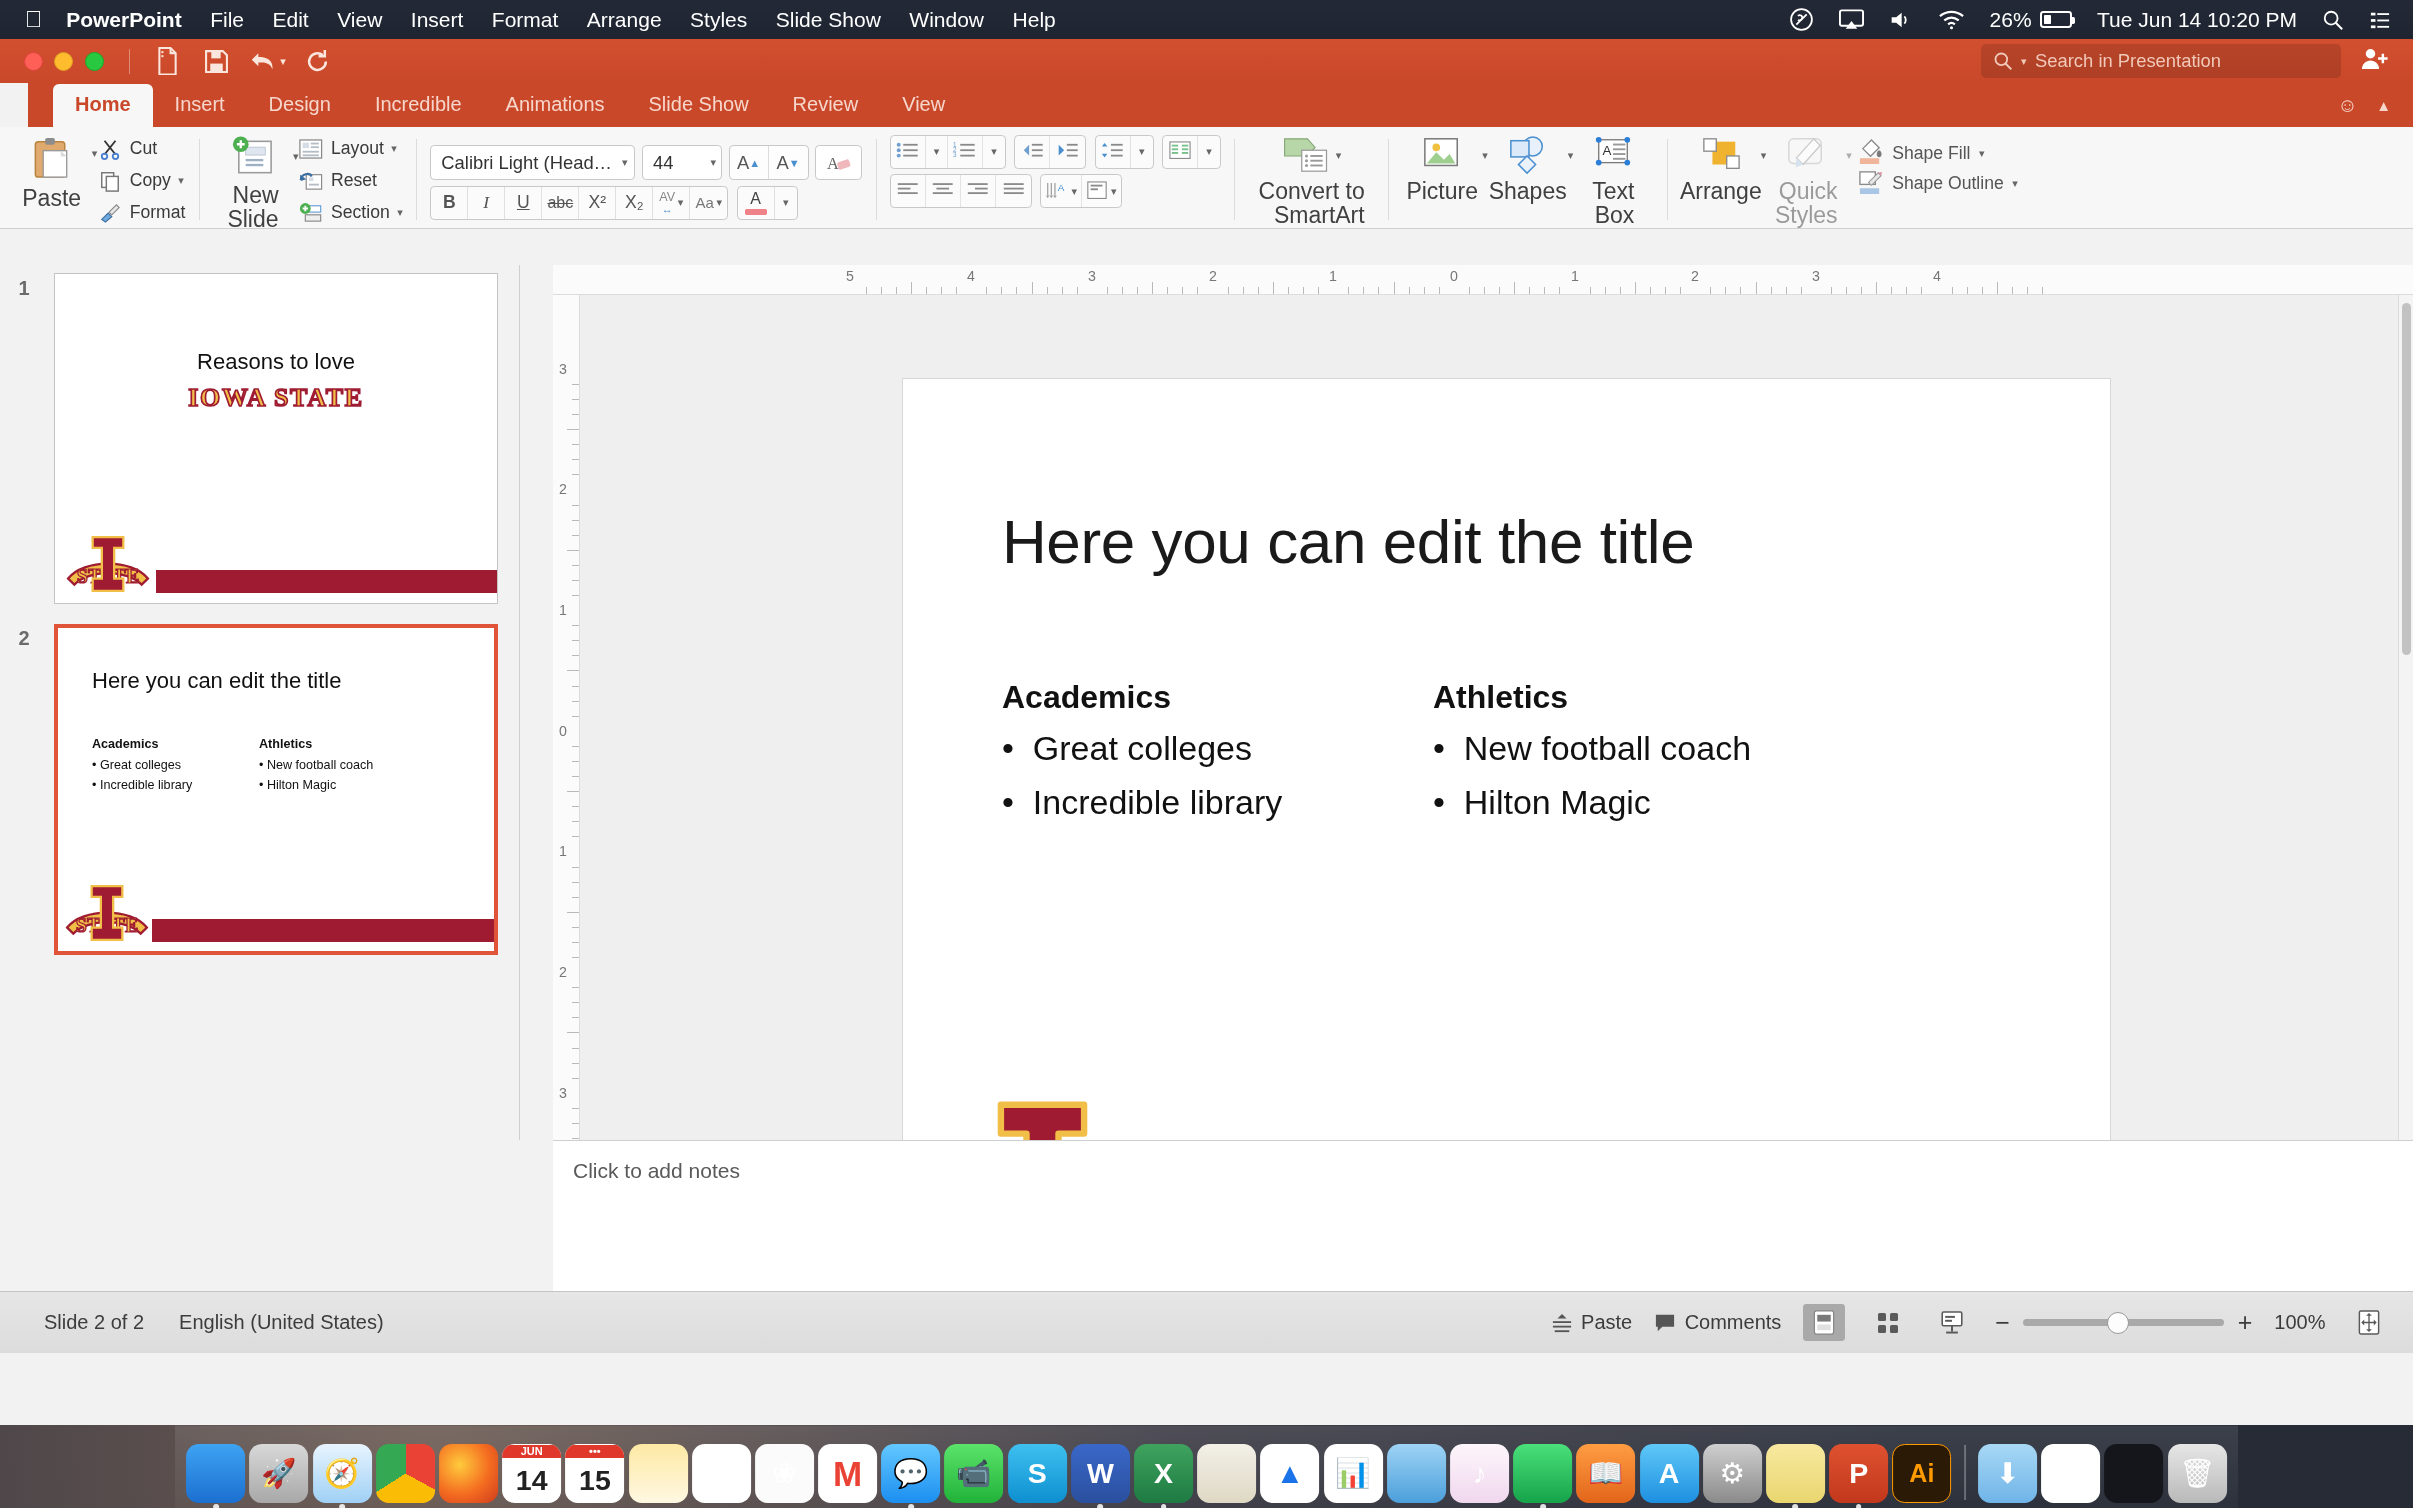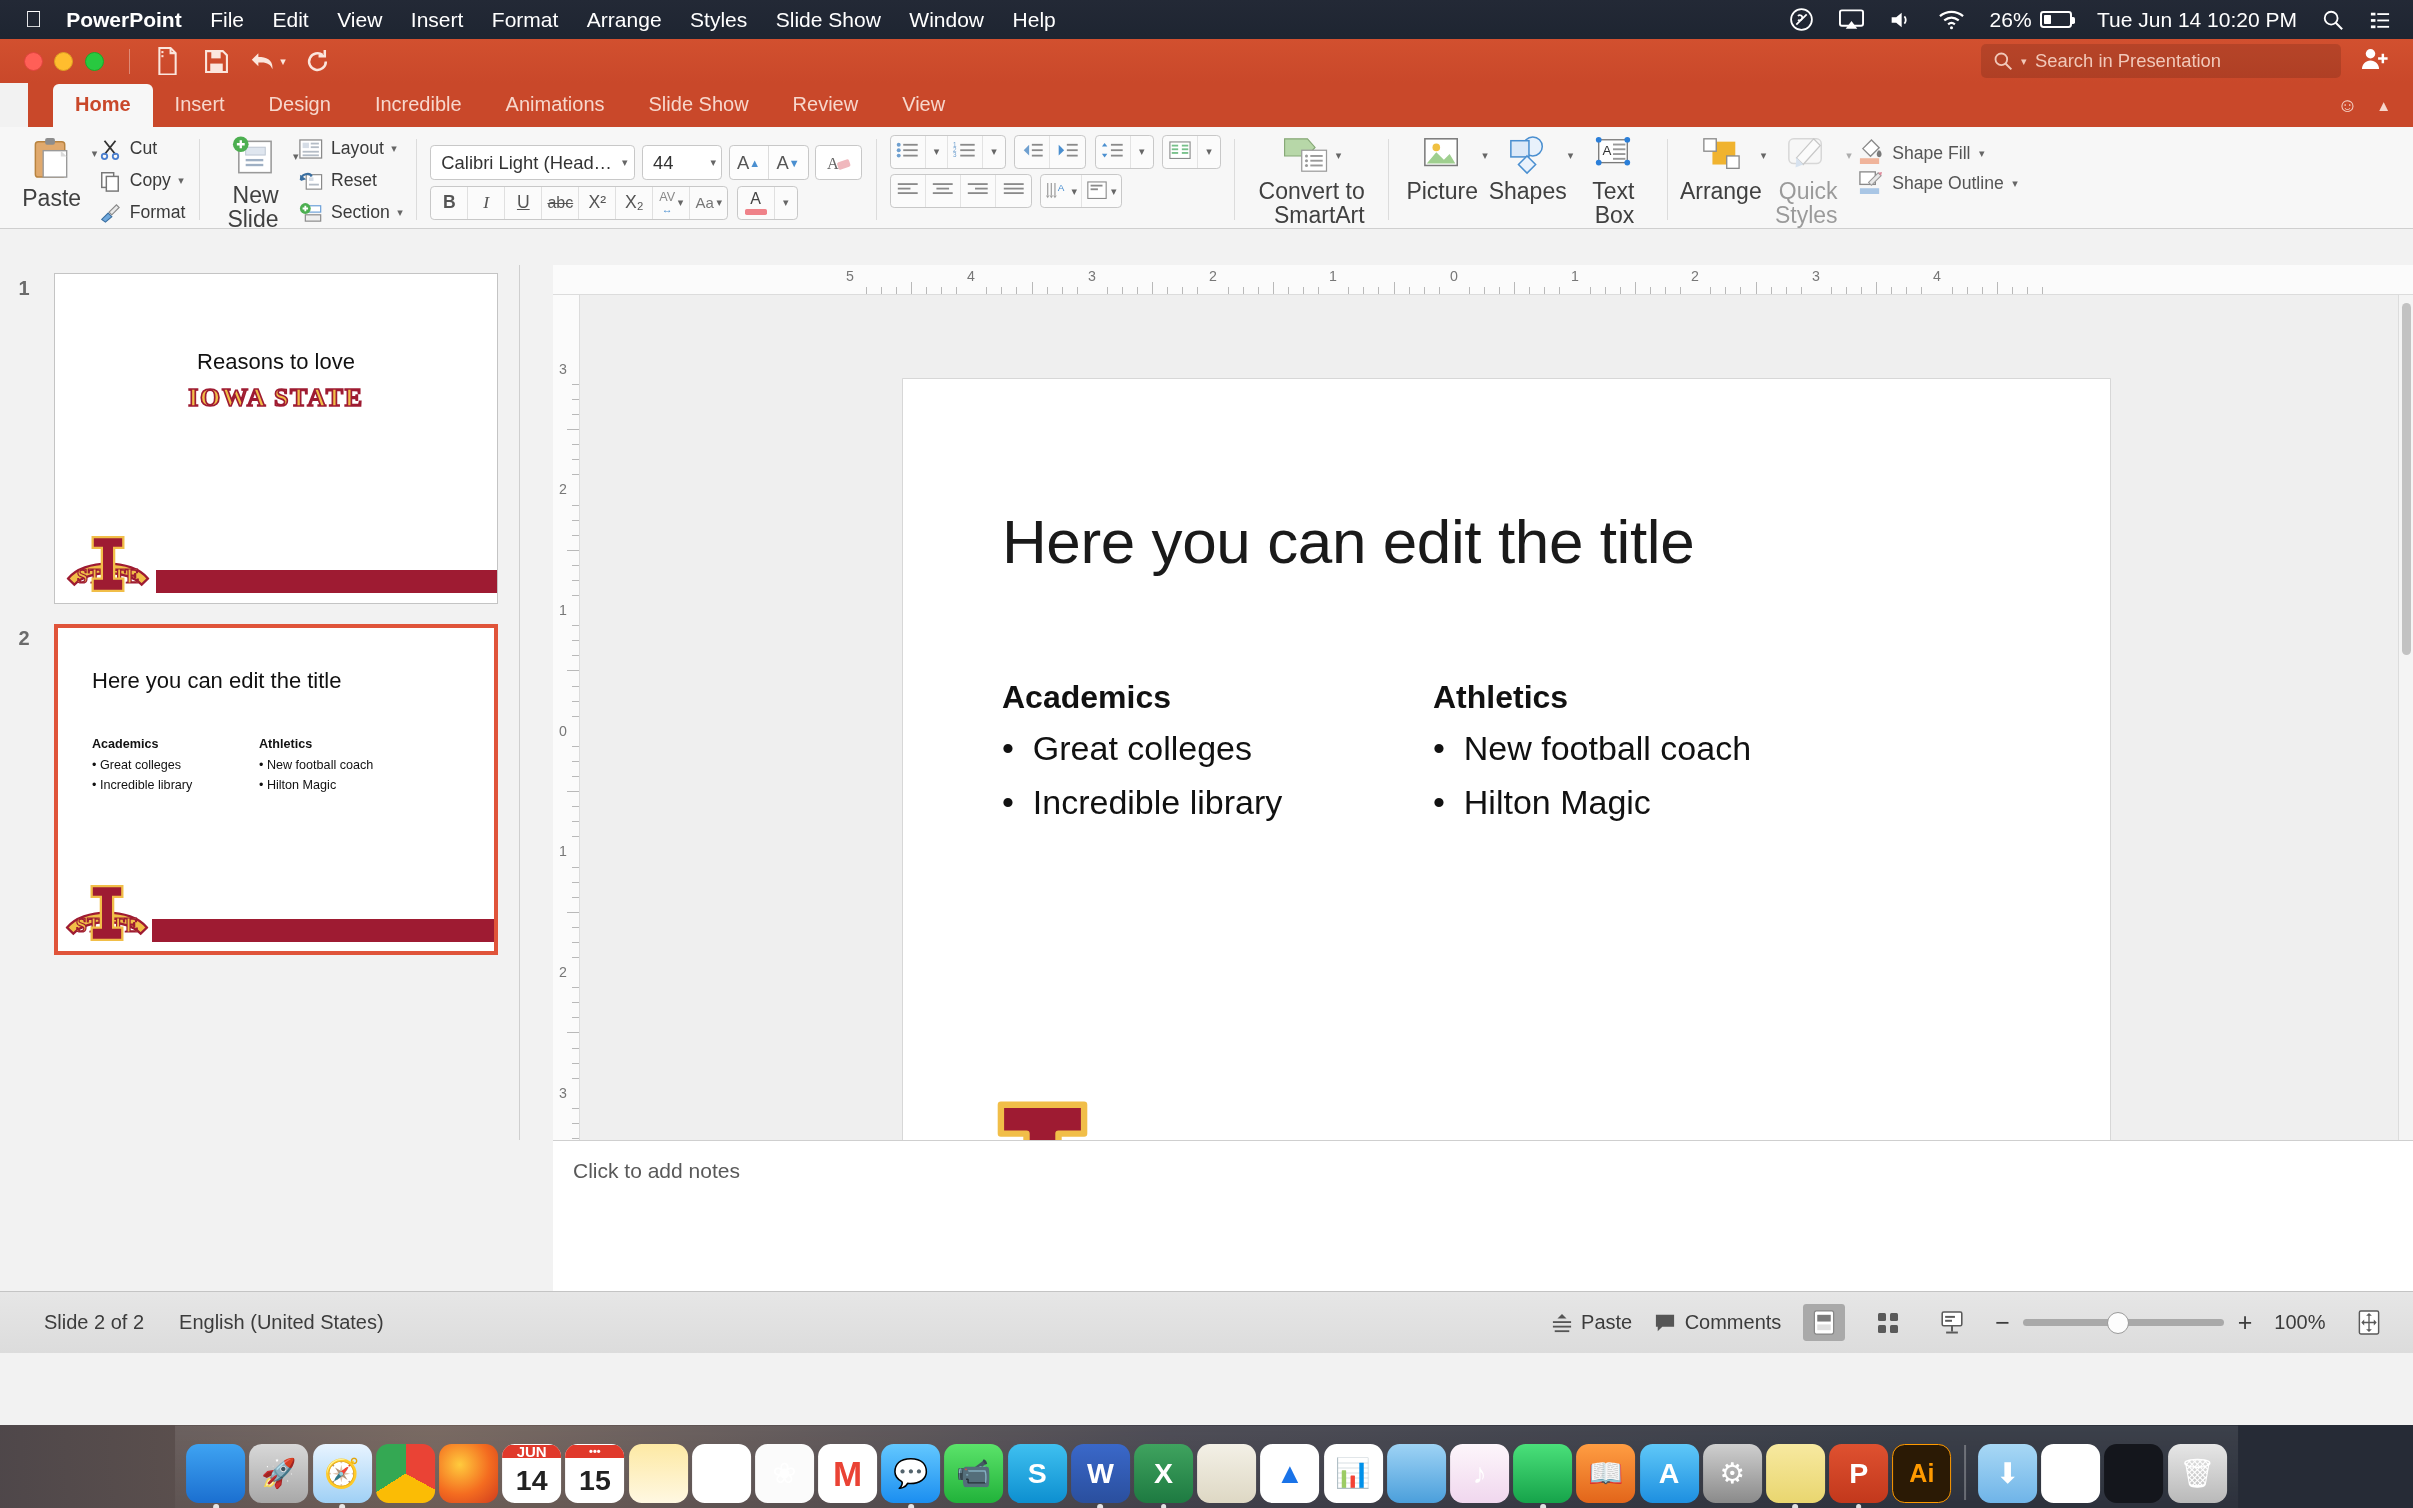--- a/index.html
+++ b/index.html
@@ -1088,21 +1088,21 @@
       <span class="ddot"></span>
     </div>
     <div class="dwrap">
       <div class="dicon" title="Chrome" style="background: conic-gradient(rgb(234, 67, 53) 0deg, rgb(234, 67, 53) 33%, rgb(251, 188, 5) 0deg, rgb(251, 188, 5) 66%, rgb(52, 168, 83) 0deg);"></div>
     </div>
     <div class="dwrap">
       <div class="dicon" title="Firefox" style="background: radial-gradient(circle at 35% 35%, rgb(255, 203, 61), rgb(244, 108, 32) 55%, rgb(207, 60, 30));"></div>
     </div>
     <div class="dwrap">
       <div class="dicon" title="JUN 14" style="background: rgb(255, 255, 255); flex-direction: column; color: rgb(51, 51, 51); font-weight: bold;">
-        <span style="background: rgb(224, 57, 43); color: rgb(255, 255, 255); font-size: 15px; width: 100%; text-align: center; line-height: 13.4px;">JUN</span>
+        <span style="background: rgb(224, 57, 43); color: rgb(255, 255, 255); font-size: 11px; width: 100%; text-align: center; line-height: 13.4px;">JUN</span>
         <span style="font-size: 28.5px; color: rgb(34, 34, 34); line-height: 44px;">14</span>
       </div>
     </div>
     <div class="dwrap">
       <div class="dicon" title="15" style="background: rgb(255, 255, 255); flex-direction: column; color: rgb(51, 51, 51); font-weight: bold;">
         <span style="background: rgb(224, 57, 43); color: rgb(255, 255, 255); font-size: 11px; width: 100%; text-align: center; line-height: 13.4px;">•••</span>
         <span style="font-size: 28.5px; color: rgb(34, 34, 34); line-height: 44px;">15</span>
       </div>
     </div>
     <div class="dwrap">

